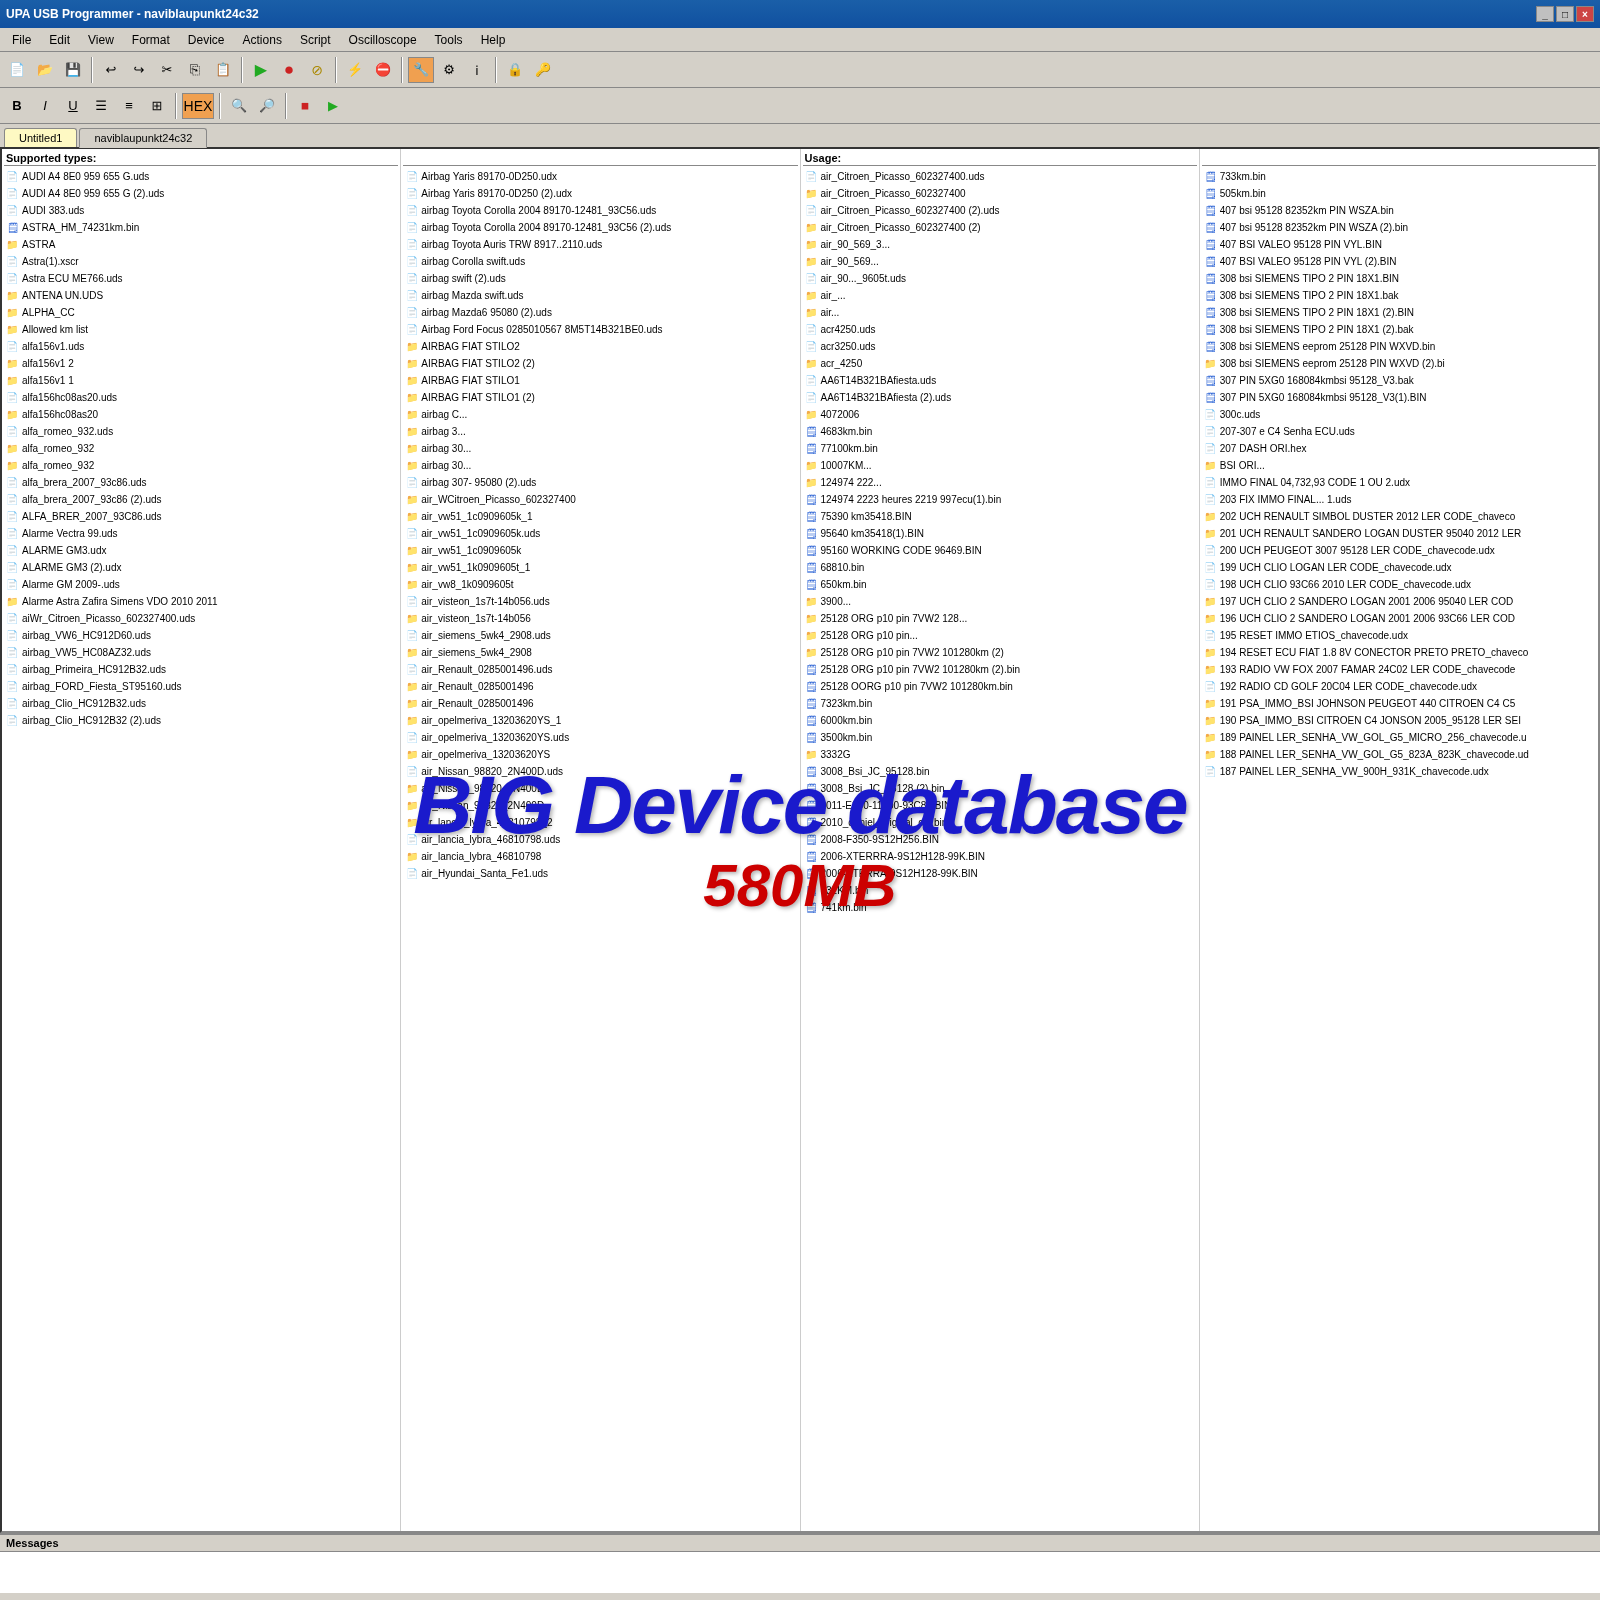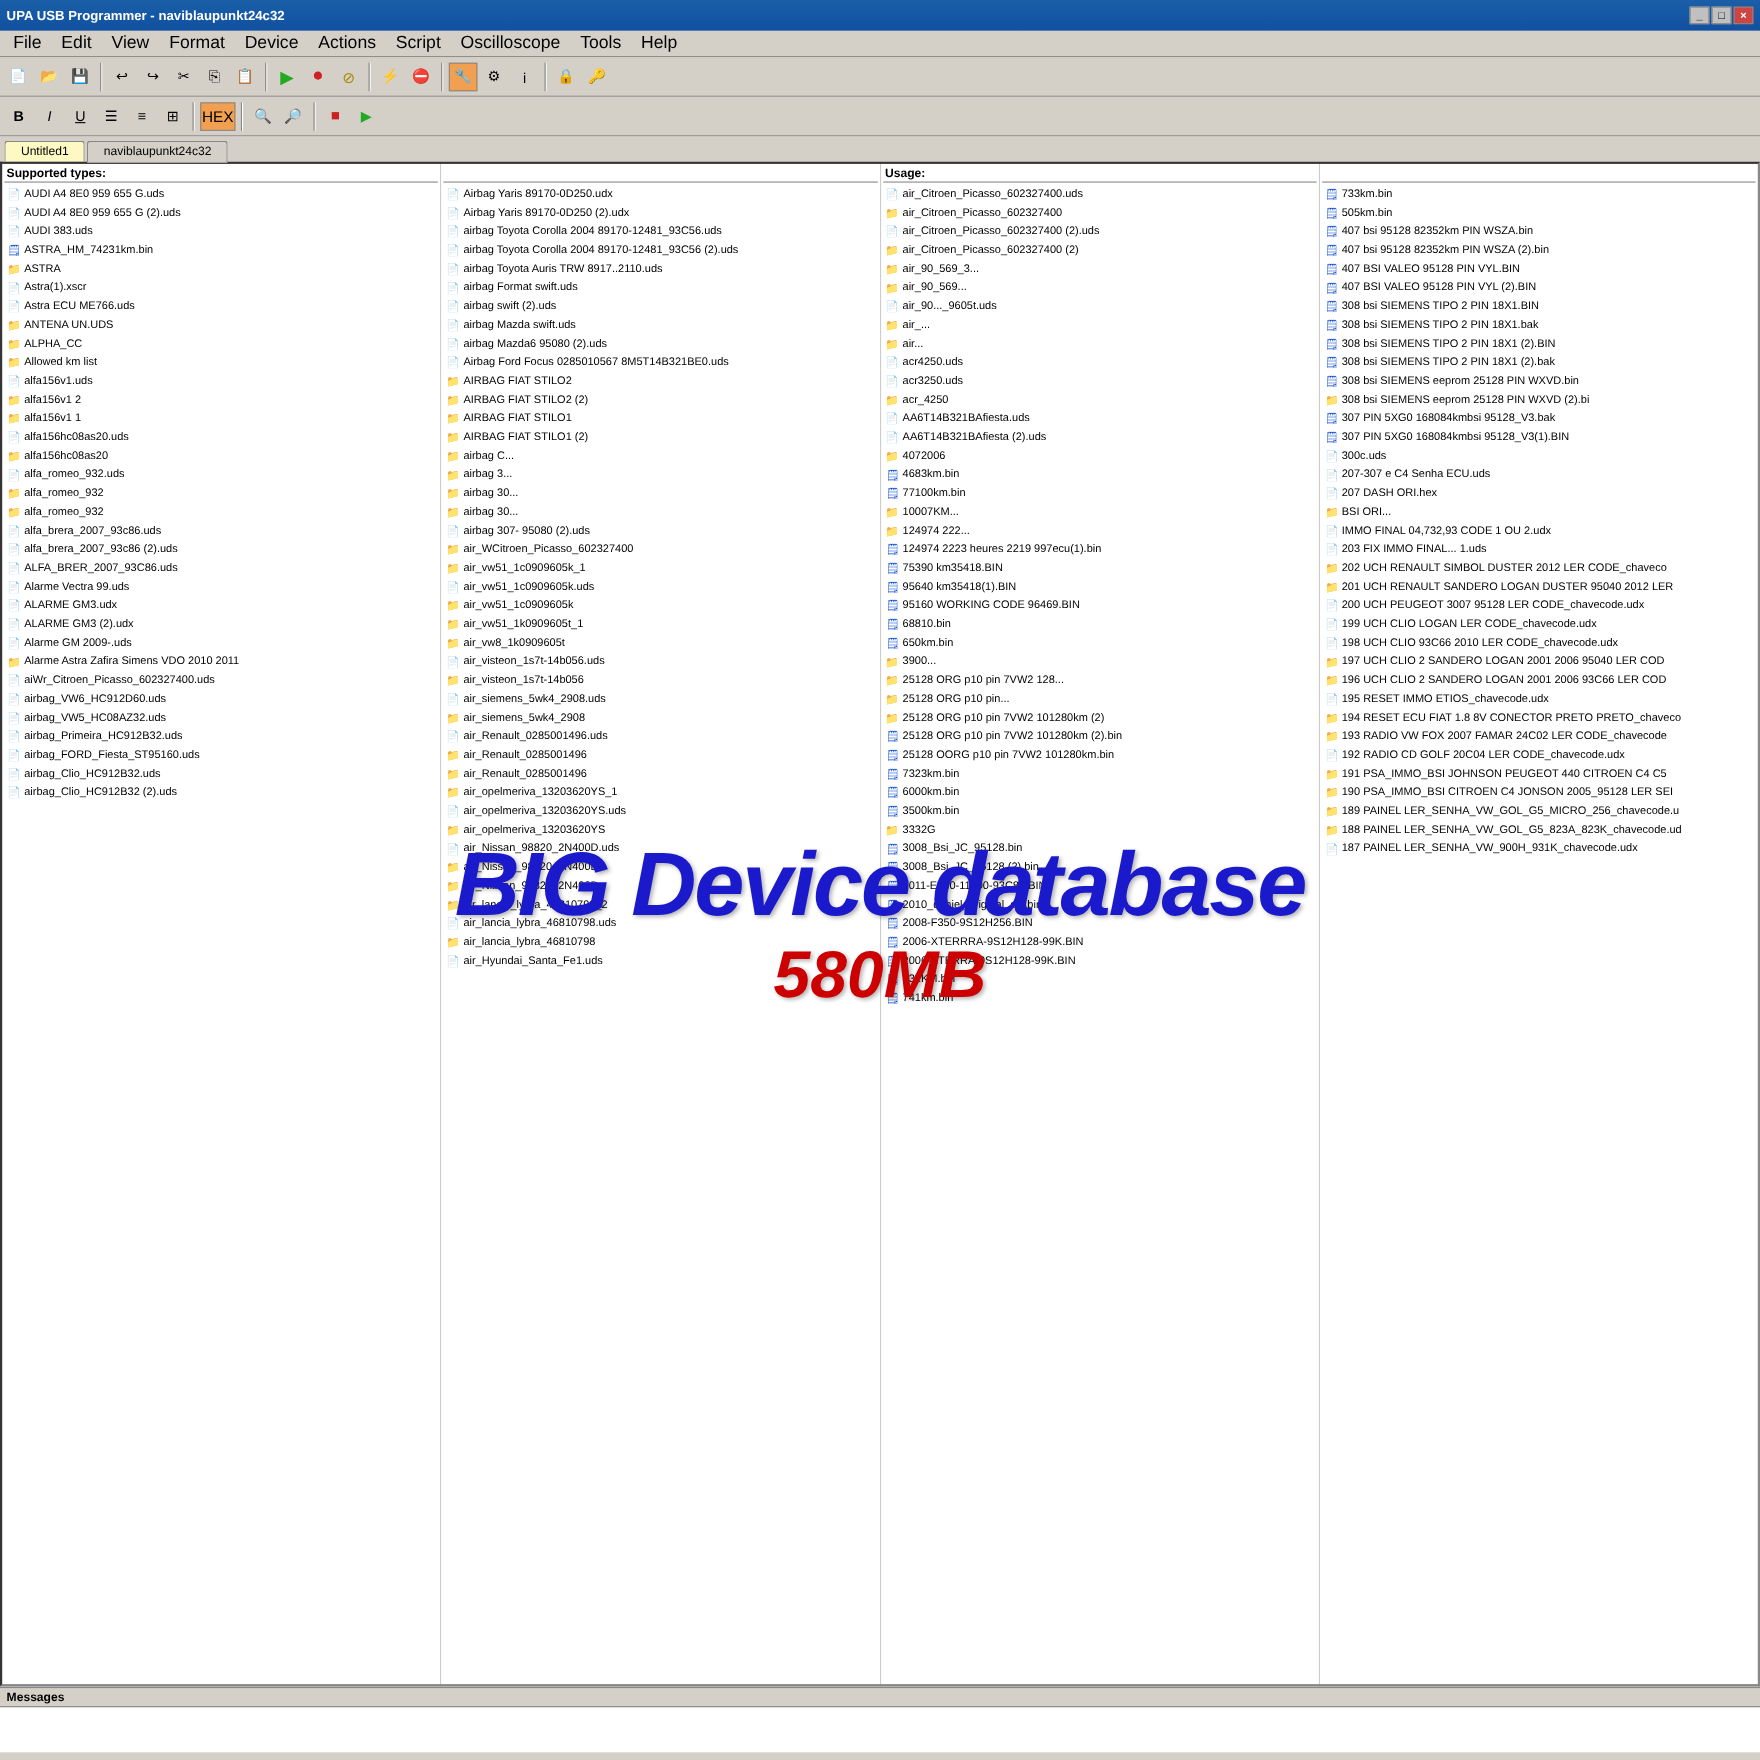--- a/index.html
+++ b/index.html
@@ -40,21 +40,21 @@
       background: #d4d0c8;
       border-bottom: 1px solid #888;
       height: 24px;
       display: flex;
       align-items: center;
       padding: 0 4px;
       gap: 2px;
     }
     .menu-item {
       padding: 2px 8px;
-      font-size: 16px;
+      font-size: 12px;
       cursor: pointer;
       height: 100%;
       display: flex; align-items: center;
     }
 
     
     .toolbar {
       background: #d4d0c8;
       border-bottom: 1px solid #888;
       height: 36px;
@@ -531,21 +531,21 @@
           <div class="file-item">
             <span class="file-icon">
               <span style="font-size:10px; color:#228822;">📄</span>
             </span>
             <span>airbag Toyota Auris TRW 8917..2110.uds</span>
           </div>
           <div class="file-item">
             <span class="file-icon">
               <span style="font-size:10px; color:#228822;">📄</span>
             </span>
-            <span>airbag Format swift.uds</span>
+            <span>airbag Corolla swift.uds</span>
           </div>
           <div class="file-item">
             <span class="file-icon">
               <span style="font-size:10px; color:#228822;">📄</span>
             </span>
             <span>airbag swift (2).uds</span>
           </div>
           <div class="file-item">
             <span class="file-icon">
               <span style="font-size:10px; color:#228822;">📄</span>

